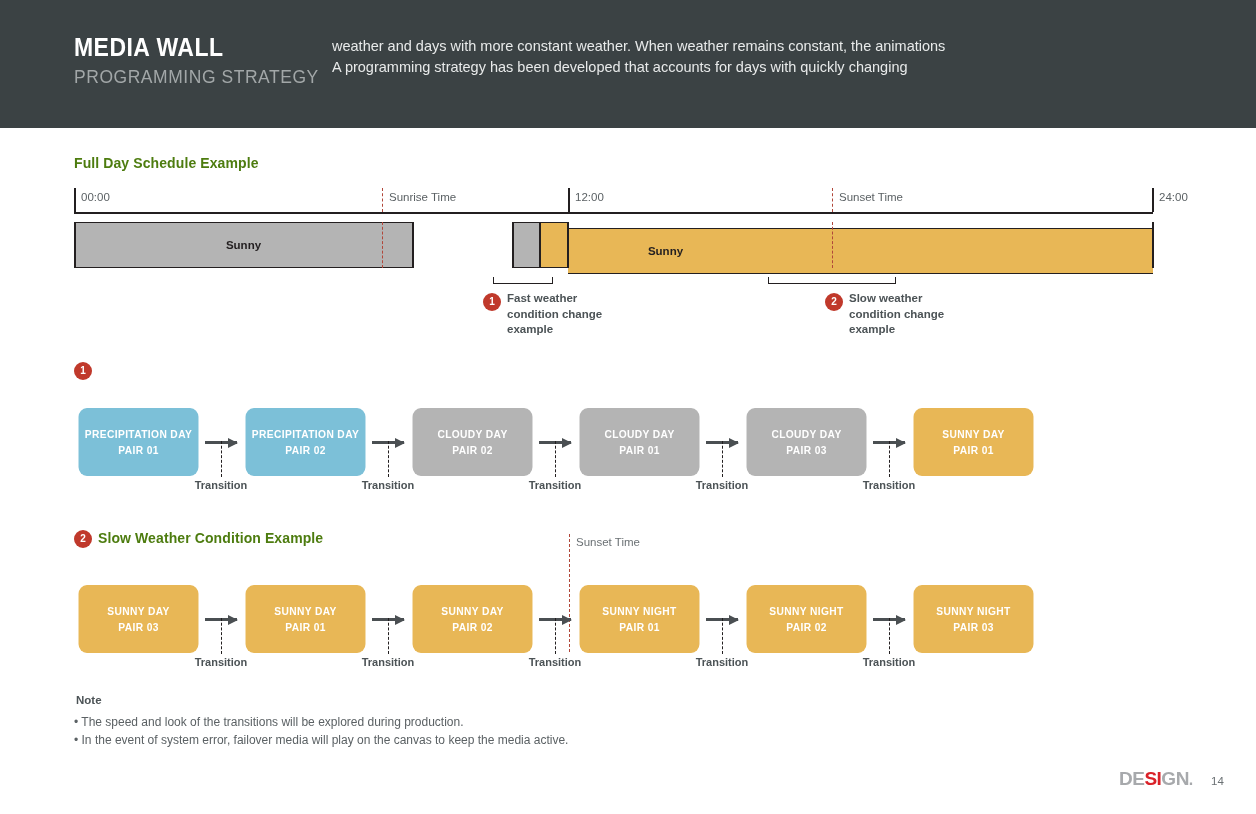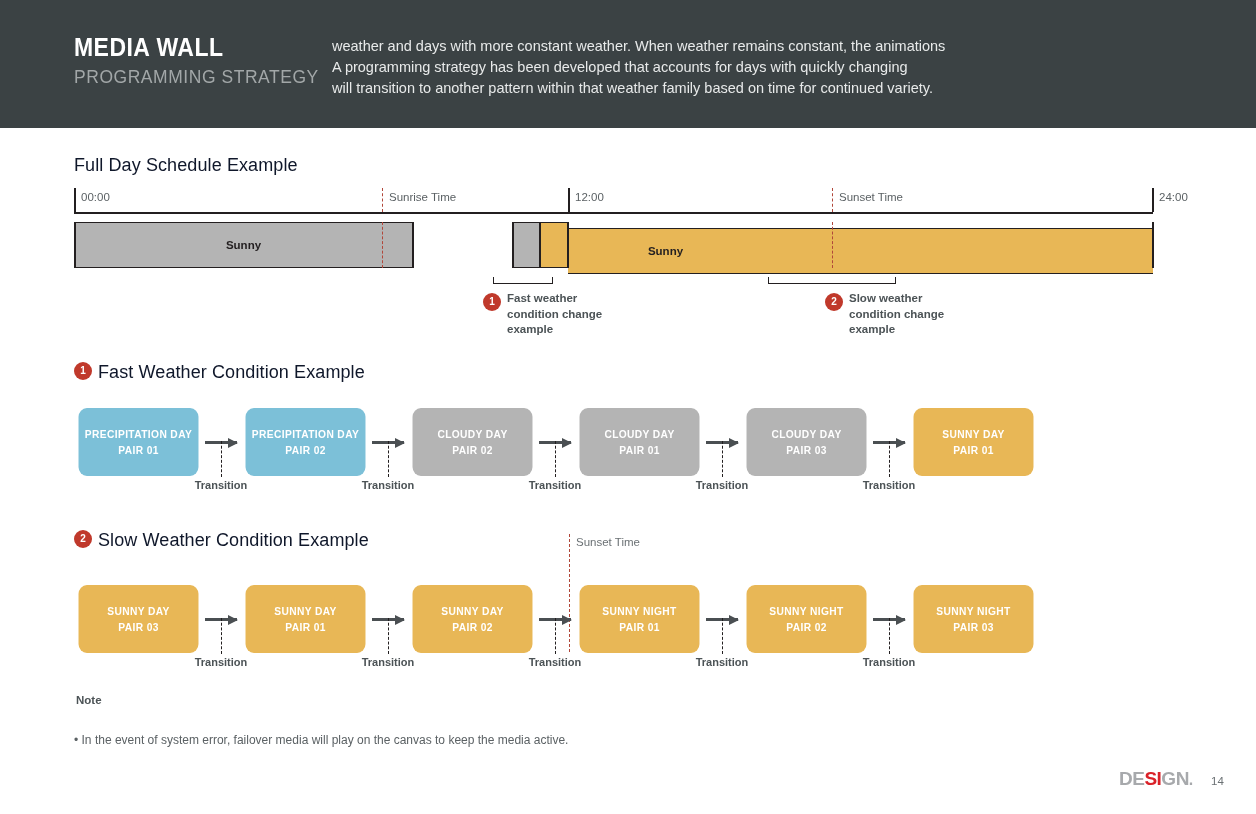--- a/index.html
+++ b/index.html
@@ -30,21 +30,21 @@
   }
   .header-body {
     position: absolute; left: 332px; top: 36px; width: 700px;
     font-size: 14.5px; line-height: 21px; color: #e8eaea;
   }
   .header-body div { white-space: nowrap; }
 
   
   .sec-title {
     position: absolute;
-    font-size: 18px; font-weight: normal; color: #0f172a;
+    font-size: 14px; font-weight: bold; color: #4d7c0f;
     letter-spacing: 0.1px;
   }
   .badge {
     position: absolute;
     width: 18px; height: 18px; border-radius: 50%;
     background: #c0392b; color: #fff;
     font-size: 10px; font-weight: bold;
     display: flex; align-items: center; justify-content: center;
     line-height: 1;
   }
@@ -149,21 +149,20 @@
 <body>
 
 <div class="page">
 
   <div class="header">
     <div class="header-title">MEDIA WALL</div>
     <div class="header-subtitle">PROGRAMMING STRATEGY</div>
     <div class="header-body">
       <div>weather and days with more constant weather. When weather remains constant, the animations</div>
       <div>A programming strategy has been developed that accounts for days with quickly changing</div>
-      <div>will transition to another pattern within that weather family based on time for continued variety.</div>
     </div>
   </div>
 
   <div class="sec-title" style="left:74px; top:155px;">Full Day Schedule Example</div>
 
   <div class="tl-tick" style="left:74px;  top:188px; height:24px;"></div>
   <div class="tl-tick-dashed" style="left:382px; top:188px; height:24px;"></div>
   <div class="tl-tick" style="left:568px; top:188px; height:24px;"></div>
   <div class="tl-tick-dashed" style="left:832px; top:188px; height:24px;"></div>
   <div class="tl-tick" style="left:1152px; top:188px; height:24px;"></div>
@@ -218,21 +217,20 @@
   <div class="callout" style="left:825px; top:293px;">
     <div class="badge" style="left:0; top:0;">2</div>
     <div class="txt">
       <div>Slow weather</div>
       <div>condition change</div>
       <div>example</div>
     </div>
   </div>
 
   <div class="badge" style="left:74px; top:362px;">1</div>
-  <div class="sec-title" style="left:98px; top:362px;">Fast Weather Condition Example</div>
 
   <div id="fast-row">
       <div class="node blue" style="left: 74px; top: 408px;">
         <div>PRECIPITATION DAY</div>
         <div>PAIR 01</div>
       </div>
       <div class="arrow" style="left: 205px; top: 441px; width: 32px;"></div>
       <div class="trans-line" style="left: 221px; top: 441px; height: 36px;"></div>
       <div class="trans-label" style="left: 221px; top: 479px;">Transition</div>
       <div class="node blue" style="left: 241px; top: 408px;">
@@ -311,18 +309,19 @@
       <div class="arrow" style="left: 873px; top: 618px; width: 32px;"></div>
       <div class="trans-line" style="left: 889px; top: 618px; height: 36px;"></div>
       <div class="trans-label" style="left: 889px; top: 656px;">Transition</div>
       <div class="node orange" style="left: 909px; top: 585px;">
         <div>SUNNY NIGHT</div>
         <div>PAIR 03</div>
       </div>
     </div>
 
   <div class="note-title">Note</div>
+  <div class="note-item" style="top:715px;">• The speed and look of the transitions will be explored during production.</div>
   <div class="note-item" style="top:733px;">• In the event of system error, failover media will play on the canvas to keep the media active.</div>
 
   <div class="logo"><span class="g">DE</span><span class="r">SI</span><span class="g">GN</span><span class="dot">.</span></div>
   <div class="page-num">14</div>
 
 </div>
 
 </body></html>

